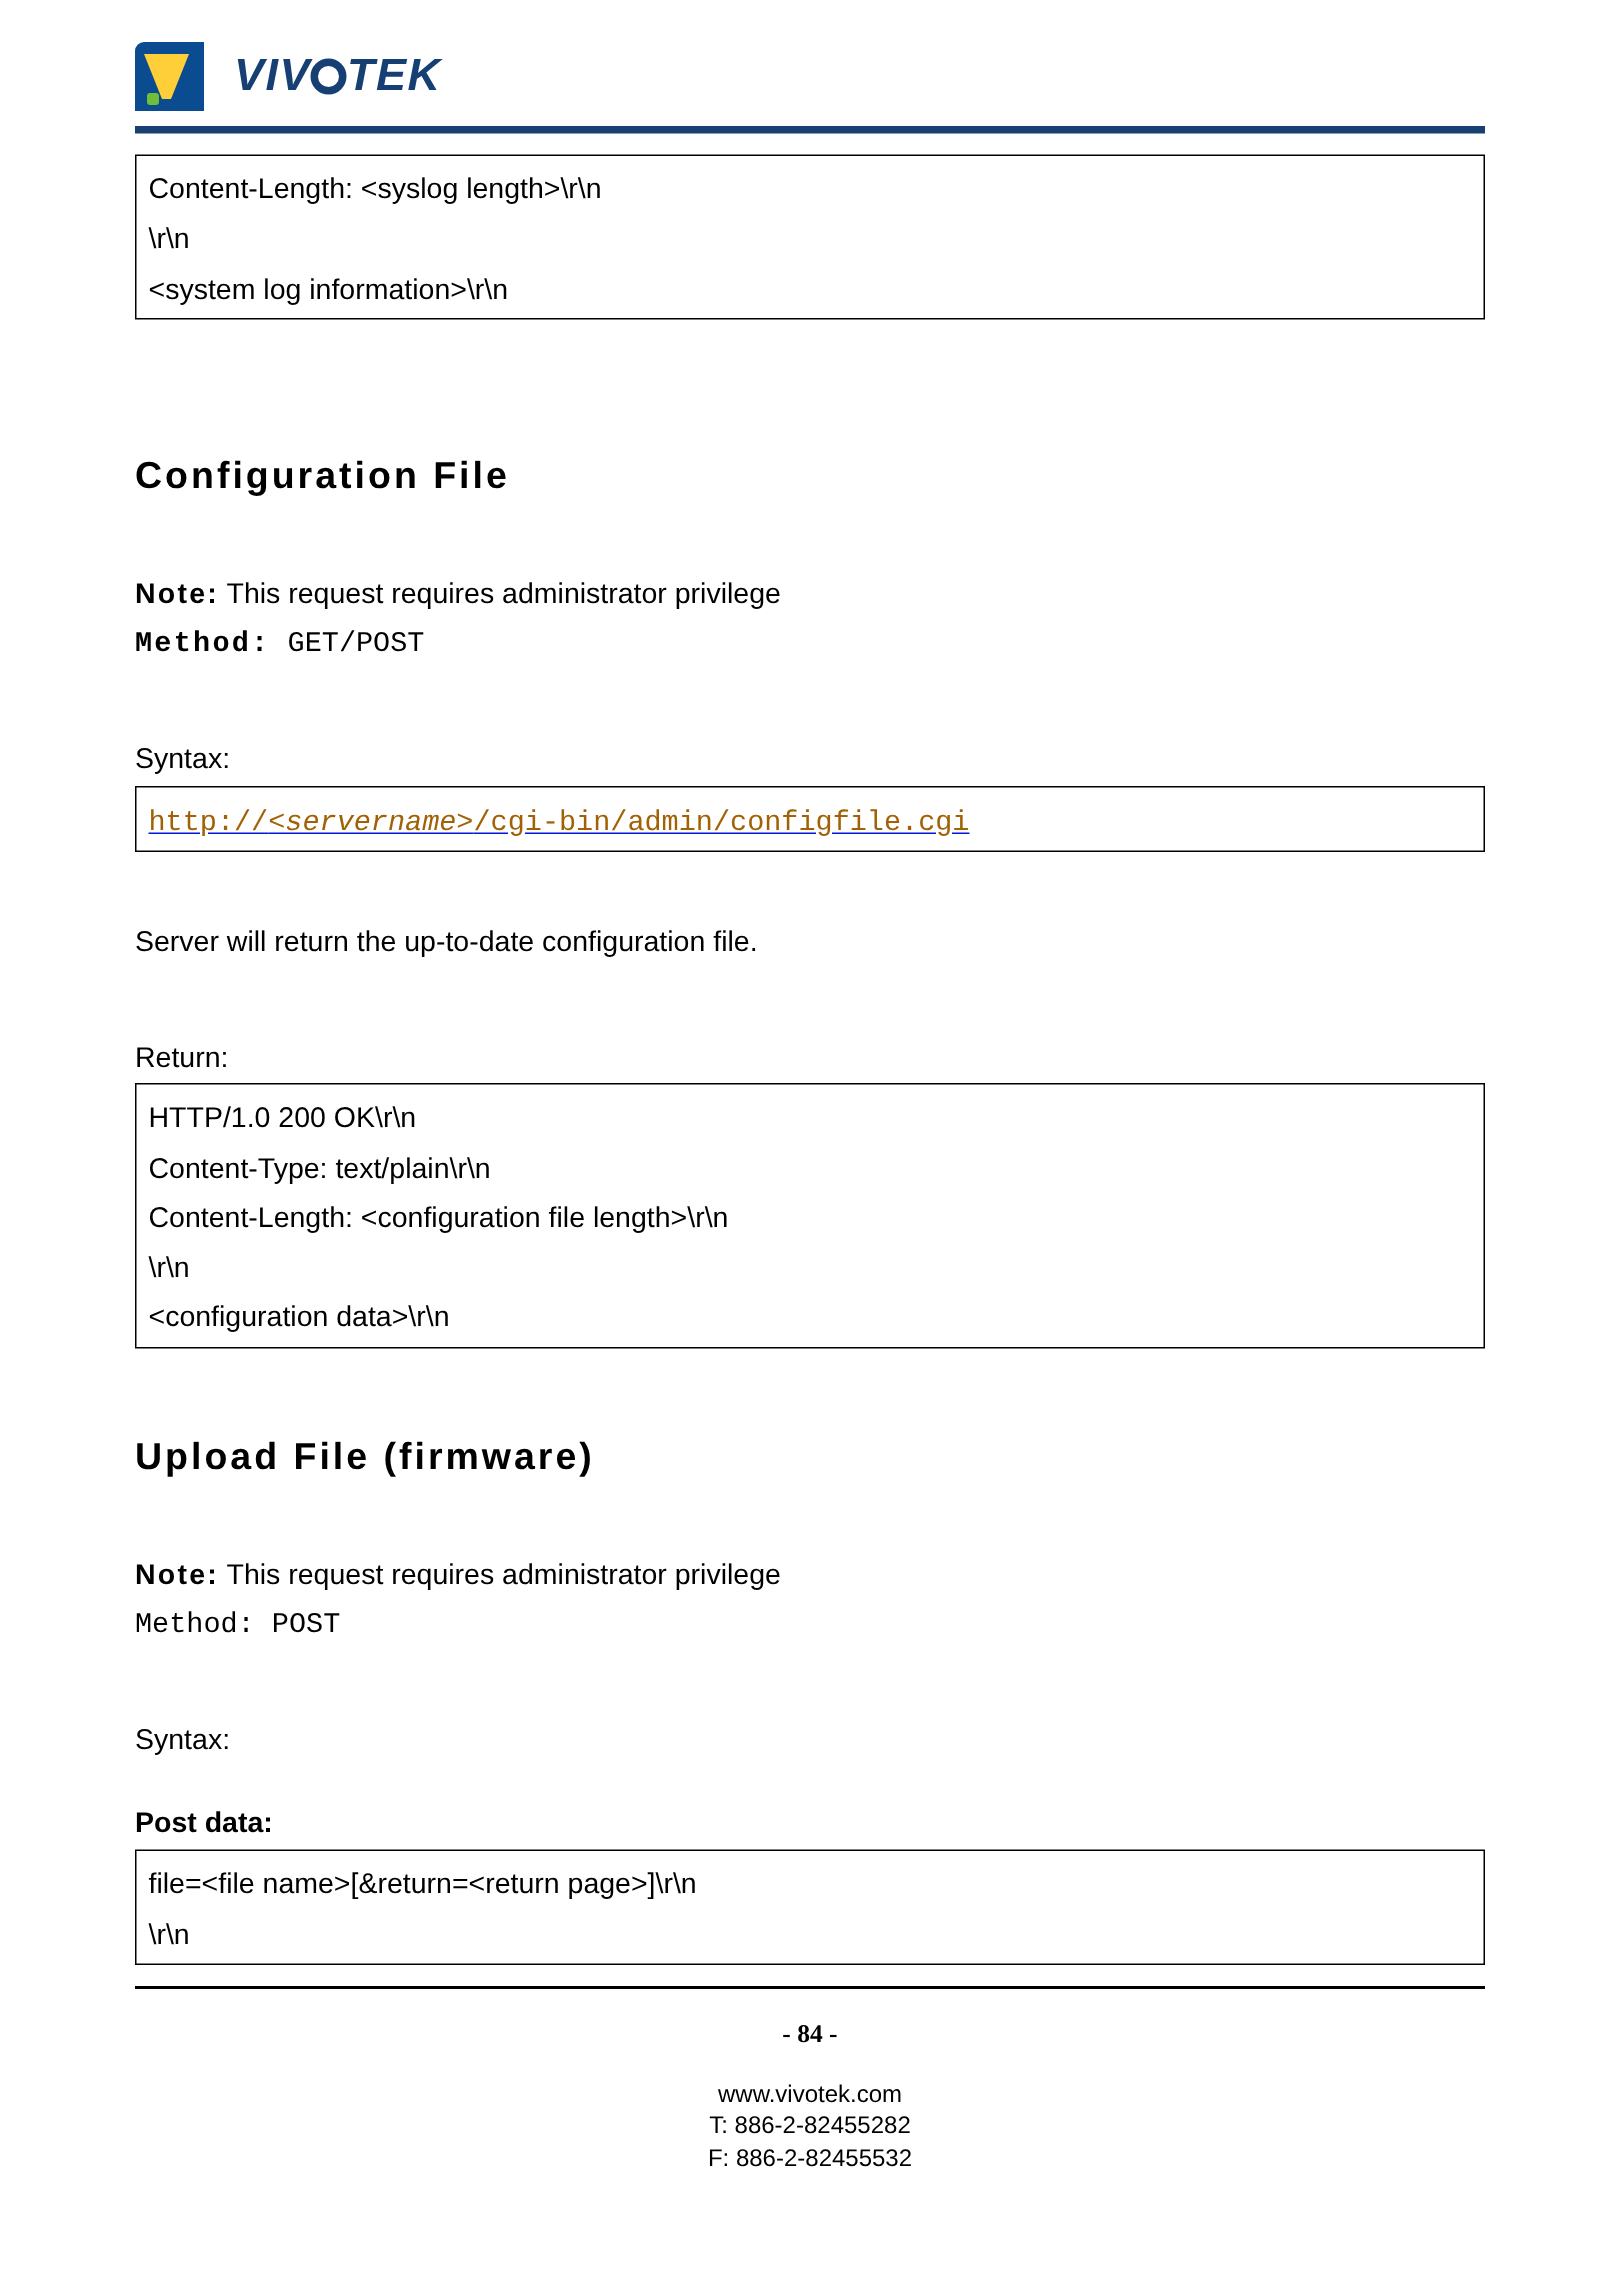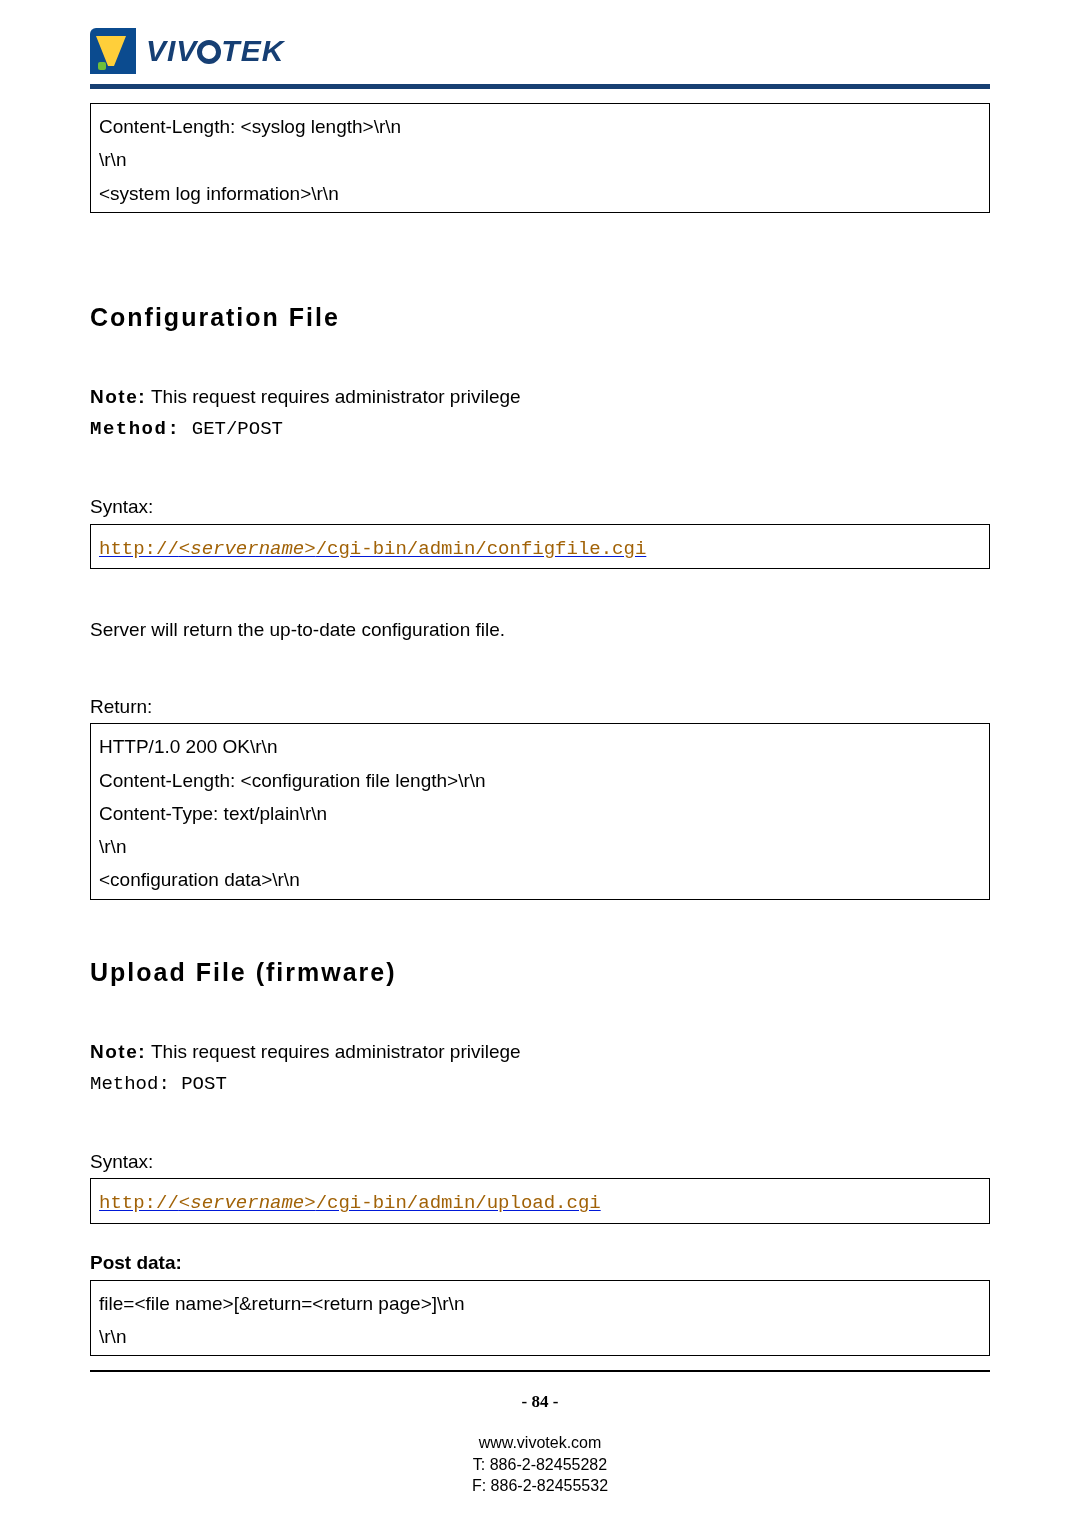--- a/index.html
+++ b/index.html
@@ -6,21 +6,21 @@
   html, body { width: 1080px; background: #fff; font-family: Verdana, Geneva, sans-serif; color: #000; }
   .page {
     width: 1080px;
     min-height: 1528px;
     padding: 28px 90px 20px 90px;
     position: relative;
   }
   .logo-row {
     display: flex;
     align-items: center;
-    gap: 10px;
+    gap: 20px;
     margin-bottom: 10px;
   }
   .logo-mark {
     width: 46px;
     height: 46px;
     background: #0b4b8f;
     border-radius: 6px 0 0 0;
     position: relative;
     overflow: hidden;
   }
@@ -146,38 +146,35 @@
     <span class="mono"><span>http://</span><span class="ital">&lt;servername&gt;</span><span>/cgi-bin/admin/configfile.cgi</span></span>
   </div>
 
   <div class="gap-med"></div>
   <p class="para">Server will return the up-to-date configuration file.</p>
 
   <div class="gap-med"></div>
   <p class="para">Return:</p>
   <div class="box">
     <div class="line">HTTP/1.0 200 OK\r\n</div>
+    <div class="line">Content-Type: text/plain\r\n</div>
     <div class="line">Content-Length: &lt;configuration file length&gt;\r\n</div>
-    <div class="line">Content-Type: text/plain\r\n</div>
     <div class="line">\r\n</div>
     <div class="line">&lt;configuration data&gt;\r\n</div>
   </div>
 
   <h2 class="section-title tight">Upload File (firmware)</h2>
 
   <p class="para">
     <span class="label-strong">Note:</span><span> This request requires administrator privilege</span>
   </p>
   <p class="para">Method: POST</p>
 
   <div class="gap-med"></div>
   <p class="para">Syntax:</p>
-  <div class="box">
-    <span class="mono"><span>http://</span><span class="ital">&lt;servername&gt;</span><span>/cgi-bin/admin/upload.cgi</span></span>
-  </div>
 
   <p class="post-label">Post data:</p>
   <div class="box">
     <div class="line">file=&lt;file name&gt;[&amp;return=&lt;return page&gt;]\r\n</div>
     <div class="line">\r\n</div>
   </div>
 
   <div class="footer-rule"></div>
 
   <div class="footer">

